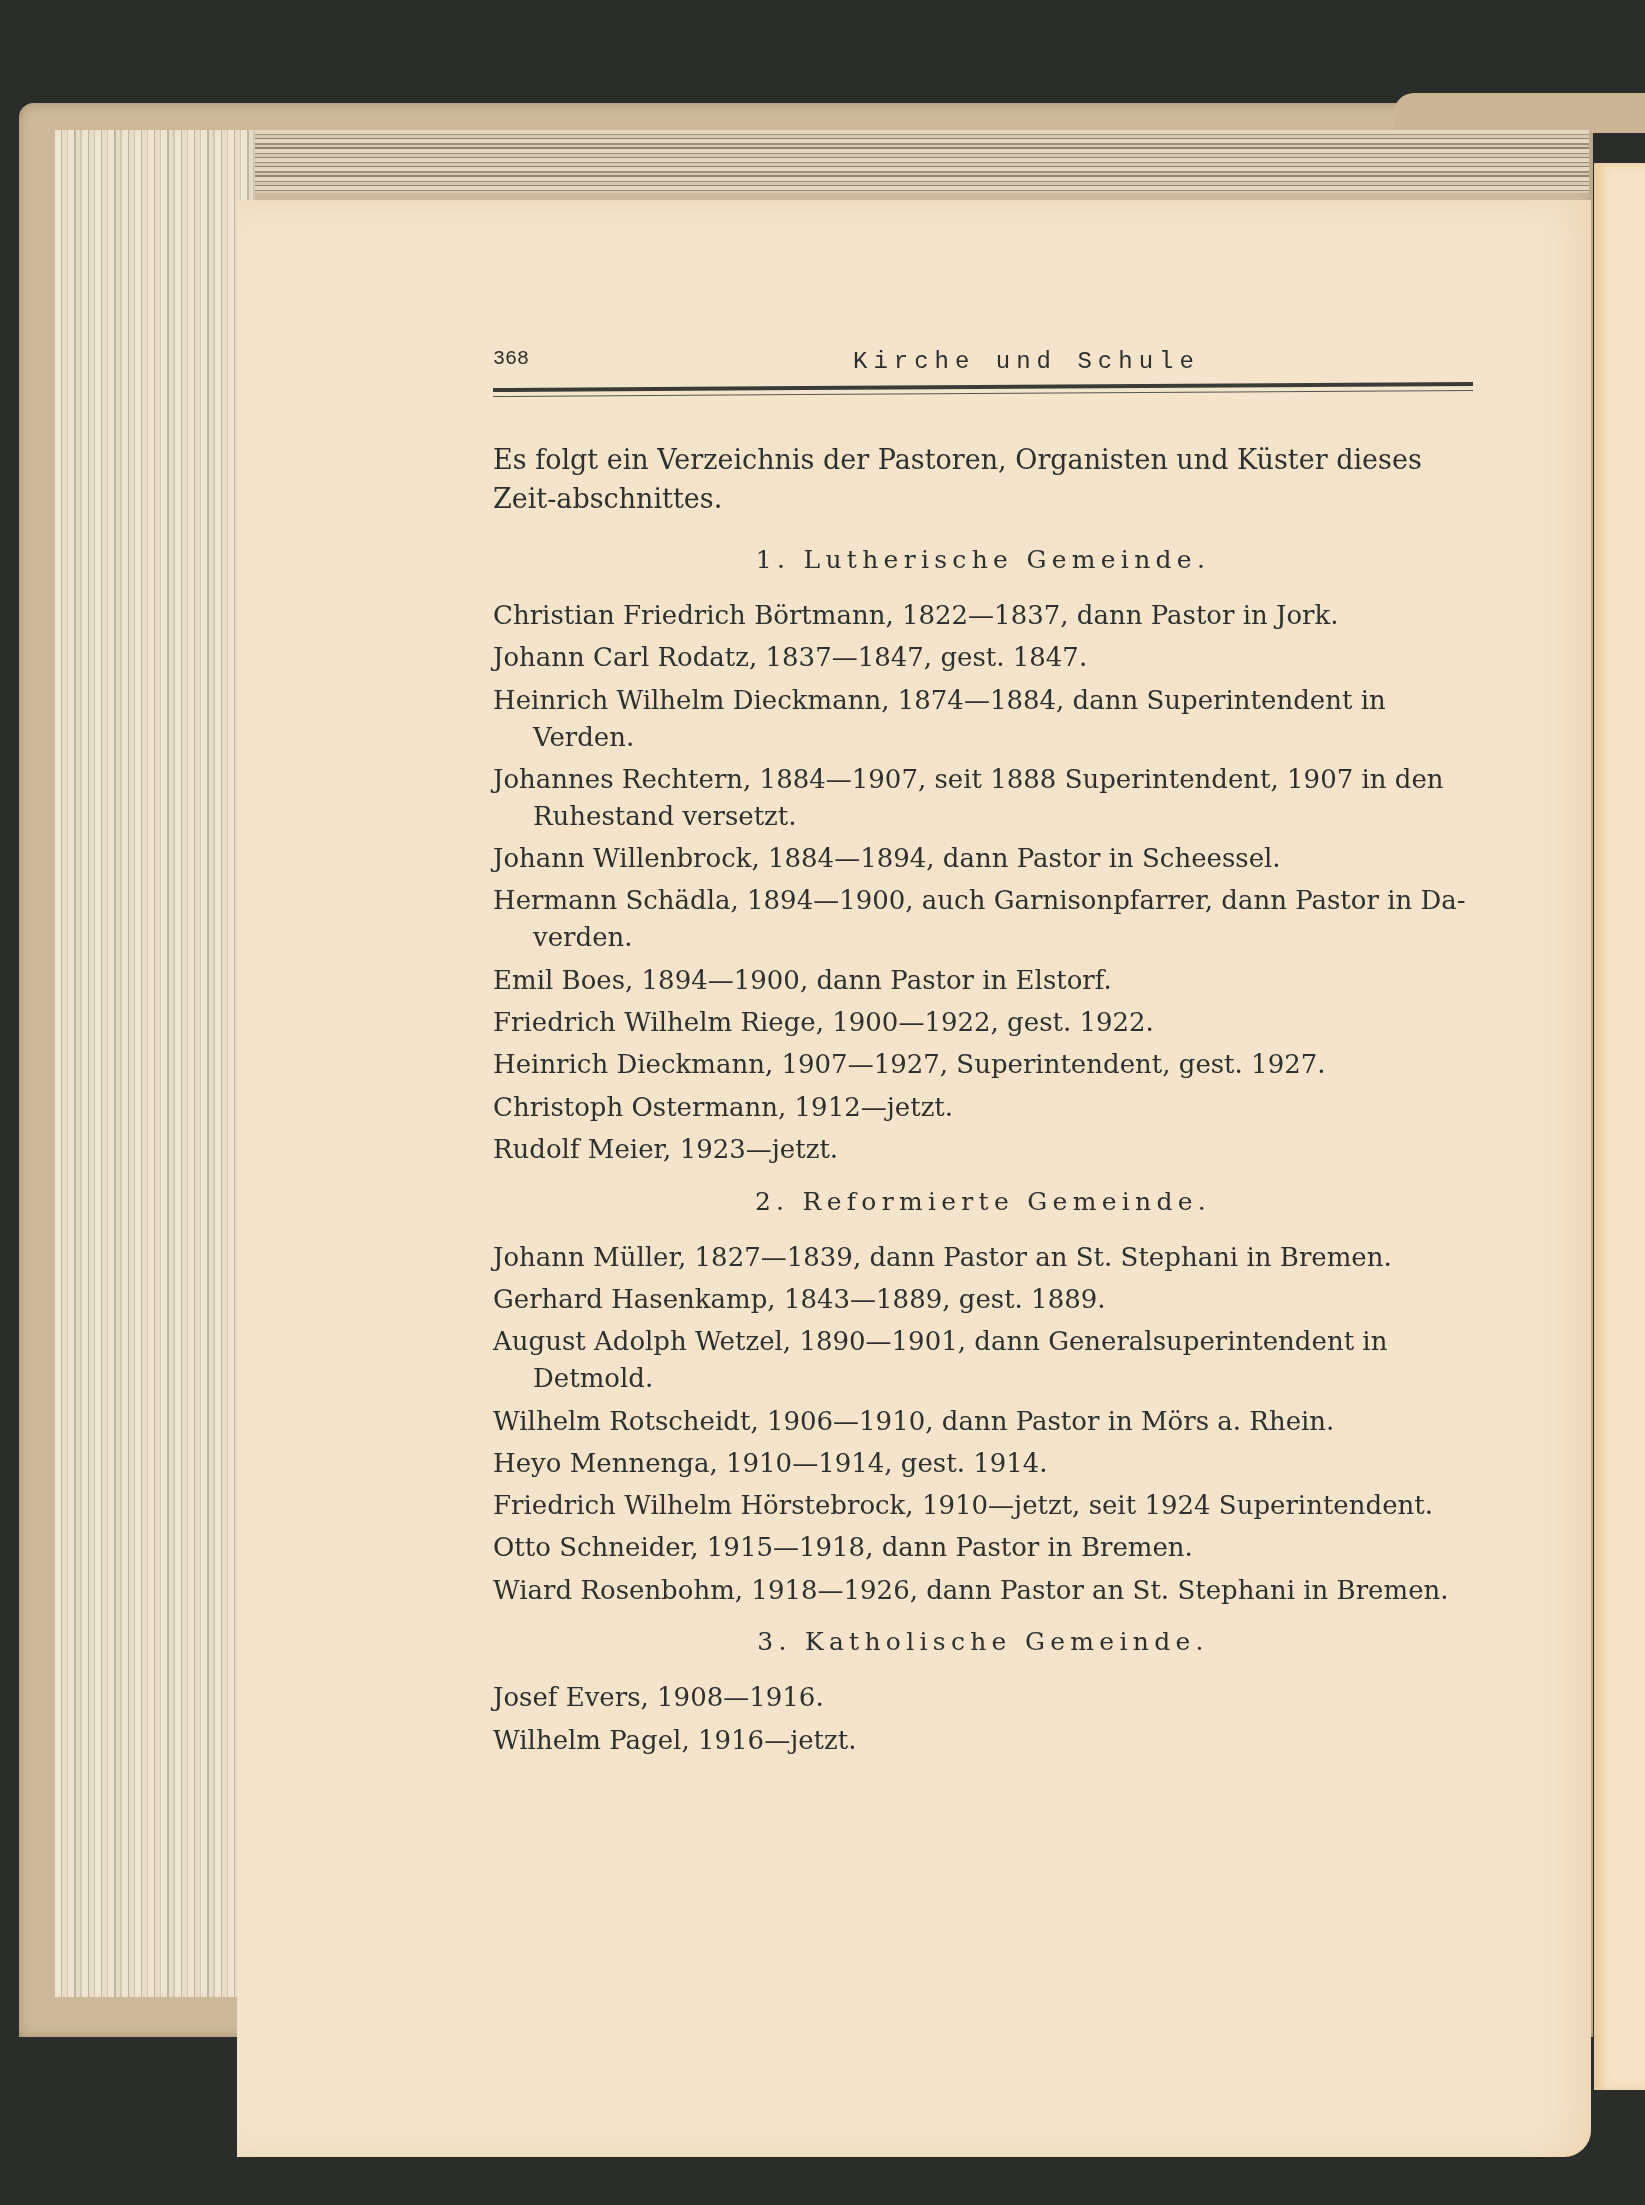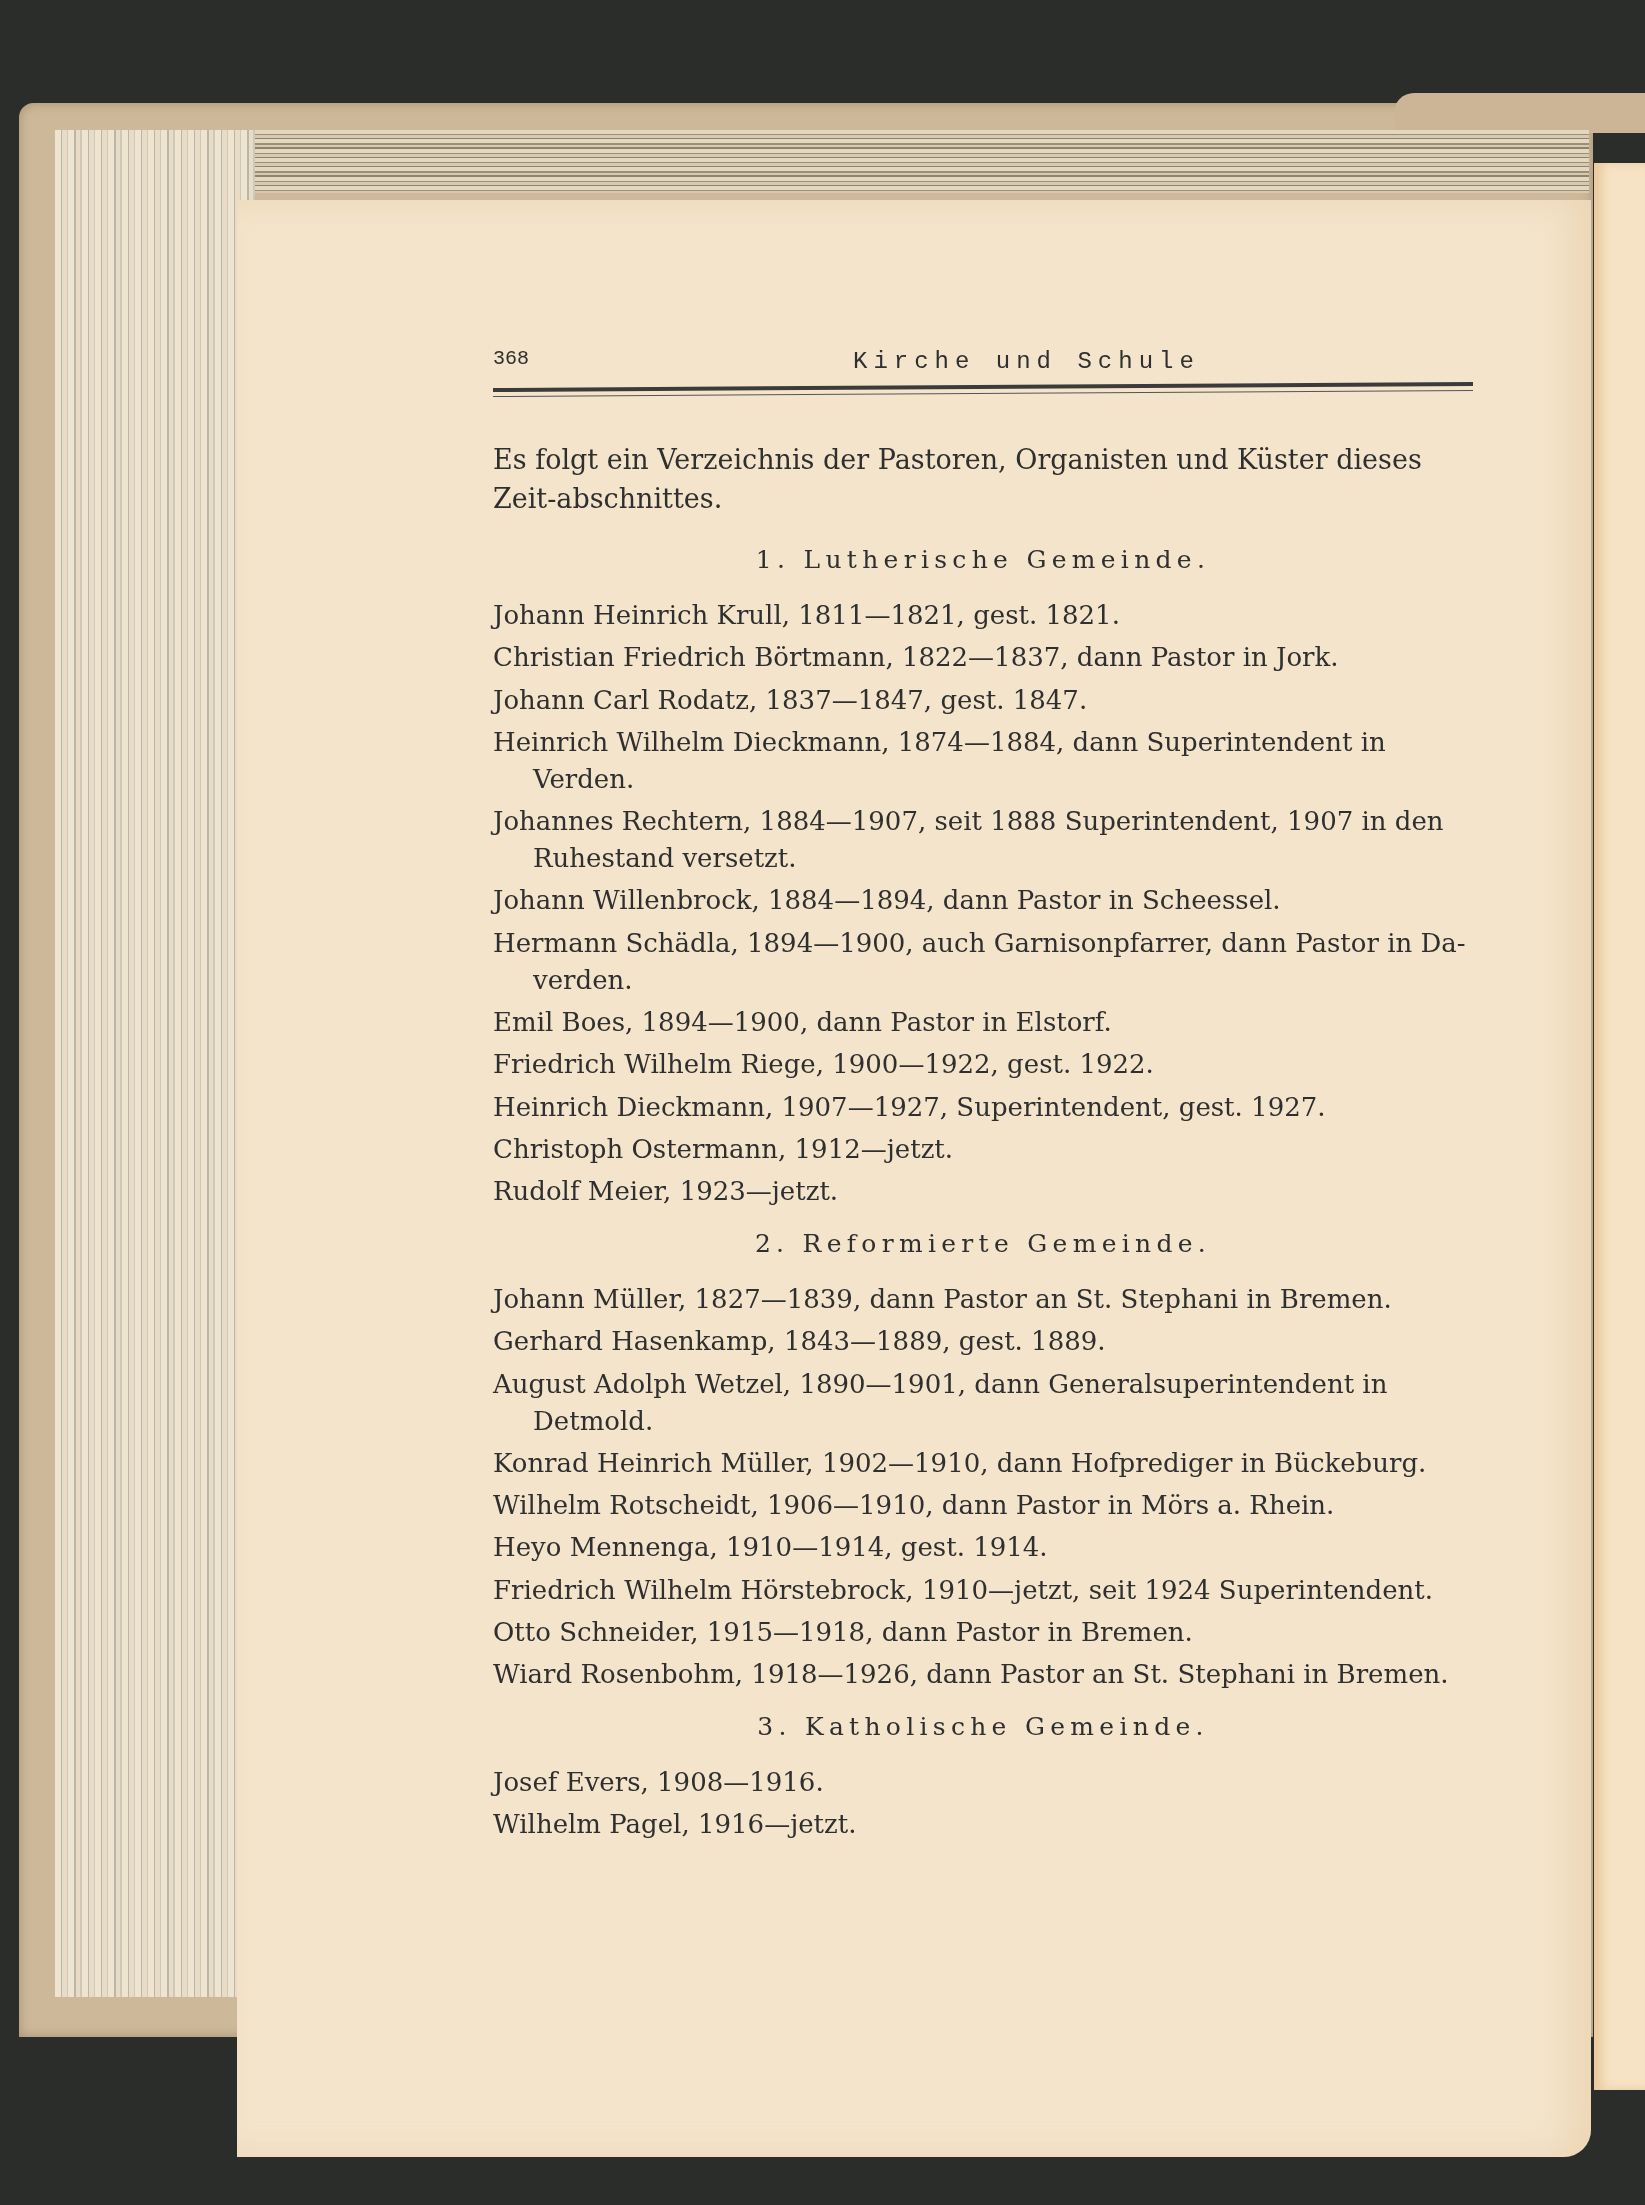--- a/index.html
+++ b/index.html
@@ -89,40 +89,38 @@
     <span class="running-title">Kirche und Schule</span>
     <div class="rule-thick"></div>
     <div class="rule-thin"></div>
   </div>
 
   <p class="intro">Es folgt ein Verzeichnis der Pastoren, Organisten und Küster dieses Zeit-abschnittes.</p>
 
 
   <div>
     <div class="subsection-title">1. Lutherische Gemeinde.</div>
-    <div class="entry">Johann Heinrich Krull, 1811—1821, gest. 1821.</div>
     <div class="entry">Christian Friedrich Börtmann, 1822—1837, dann Pastor in Jork.</div>
     <div class="entry">Johann Carl Rodatz, 1837—1847, gest. 1847.</div>
     <div class="entry">Heinrich Wilhelm Dieckmann, 1874—1884, dann Superintendent in Verden.</div>
     <div class="entry">Johannes Rechtern, 1884—1907, seit 1888 Superintendent, 1907 in den Ruhestand versetzt.</div>
     <div class="entry">Johann Willenbrock, 1884—1894, dann Pastor in Scheessel.</div>
     <div class="entry">Hermann Schädla, 1894—1900, auch Garnisonpfarrer, dann Pastor in Da-verden.</div>
     <div class="entry">Emil Boes, 1894—1900, dann Pastor in Elstorf.</div>
     <div class="entry">Friedrich Wilhelm Riege, 1900—1922, gest. 1922.</div>
     <div class="entry">Heinrich Dieckmann, 1907—1927, Superintendent, gest. 1927.</div>
     <div class="entry">Christoph Ostermann, 1912—jetzt.</div>
     <div class="entry">Rudolf Meier, 1923—jetzt.</div>
   </div>
 
   <div>
     <div class="subsection-title">2. Reformierte Gemeinde.</div>
     <div class="entry">Johann Müller, 1827—1839, dann Pastor an St. Stephani in Bremen.</div>
     <div class="entry">Gerhard Hasenkamp, 1843—1889, gest. 1889.</div>
     <div class="entry">August Adolph Wetzel, 1890—1901, dann Generalsuperintendent in Detmold.</div>
-    <div class="entry">Konrad Heinrich Müller, 1902—1910, dann Hofprediger in Bückeburg.</div>
     <div class="entry">Wilhelm Rotscheidt, 1906—1910, dann Pastor in Mörs a. Rhein.</div>
     <div class="entry">Heyo Mennenga, 1910—1914, gest. 1914.</div>
     <div class="entry">Friedrich Wilhelm Hörstebrock, 1910—jetzt, seit 1924 Superintendent.</div>
     <div class="entry">Otto Schneider, 1915—1918, dann Pastor in Bremen.</div>
     <div class="entry">Wiard Rosenbohm, 1918—1926, dann Pastor an St. Stephani in Bremen.</div>
   </div>
 
   <div>
     <div class="subsection-title">3. Katholische Gemeinde.</div>
     <div class="entry">Josef Evers, 1908—1916.</div>

